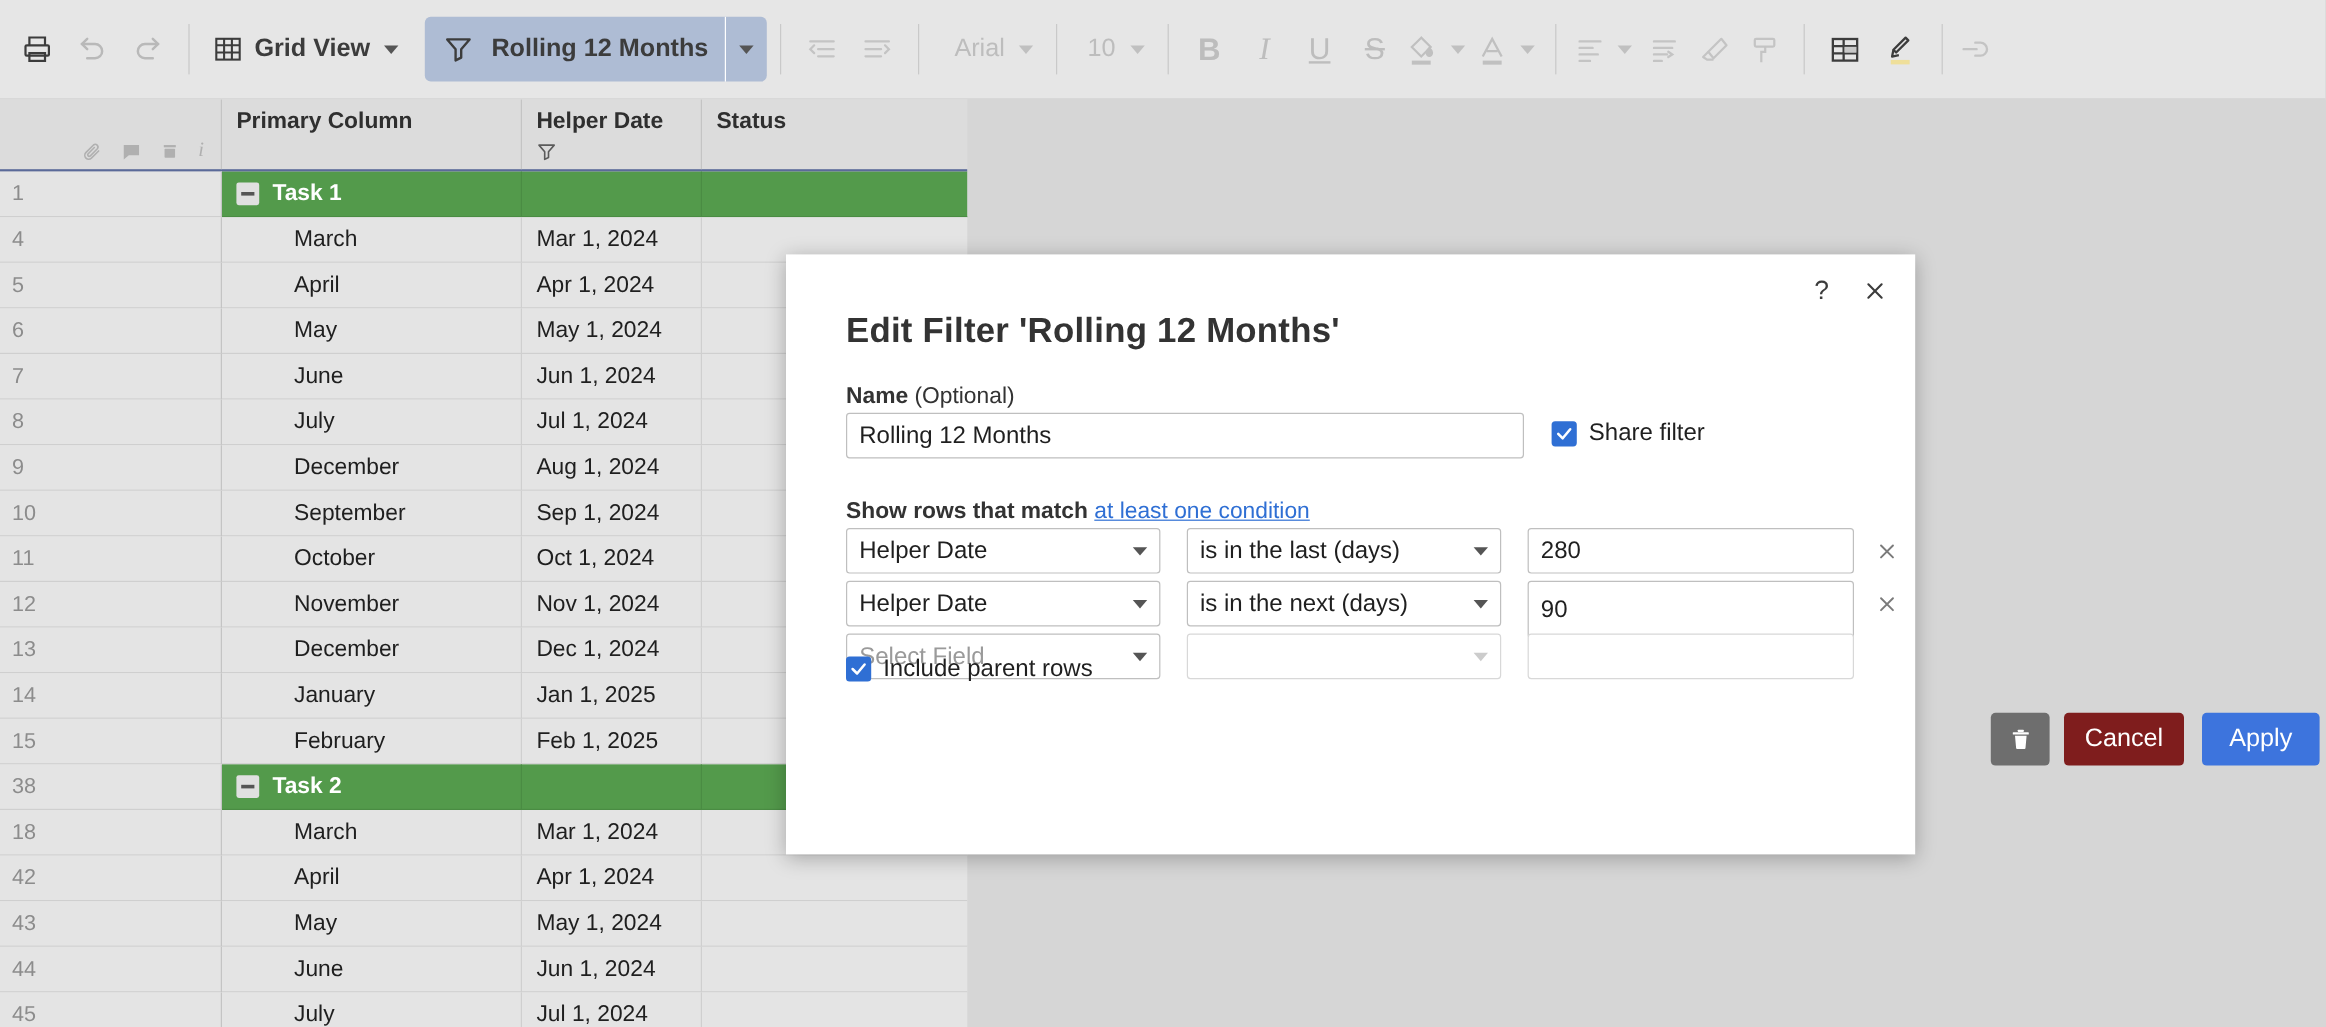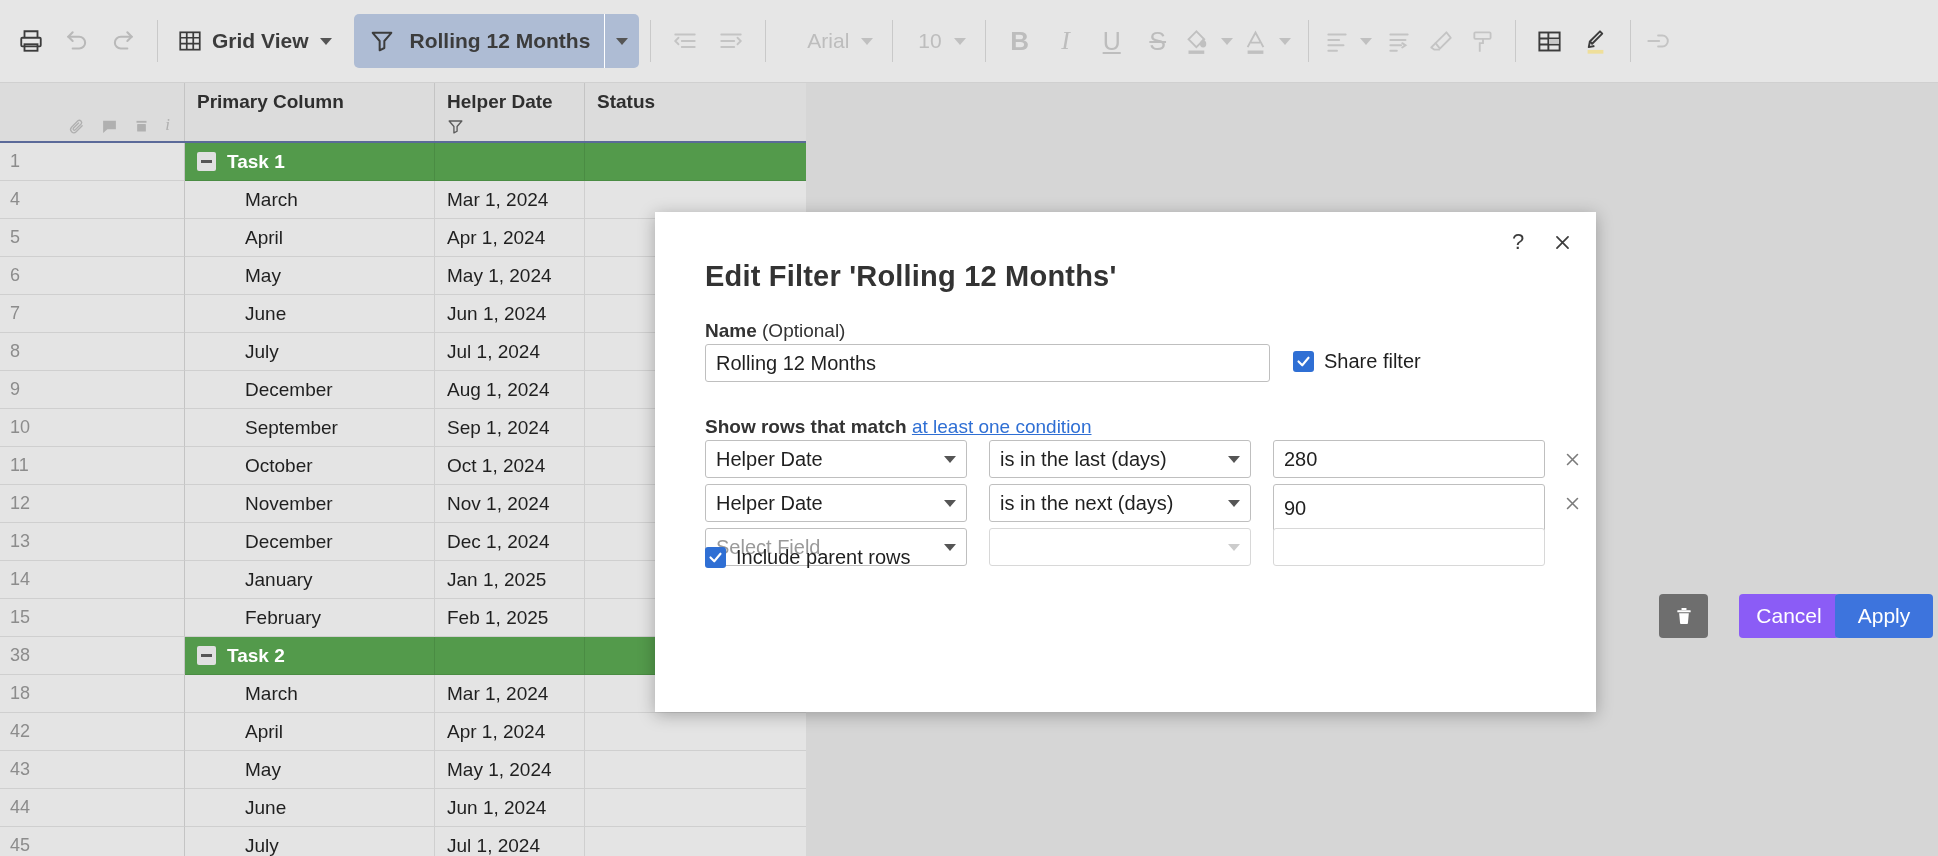--- a/index.html
+++ b/index.html
@@ -163,21 +163,21 @@
     position:absolute; width: 24px; height: 24px; color:#7b7b7b; cursor:pointer;
     display:flex; align-items:center; justify-content:center; font-size: 22px;
   }
 
   .btn {
     position:absolute; height: 44px; border-radius:4px; border:none; cursor:pointer;
     font-family:"Liberation Sans", sans-serif; font-size:21px; color:#fff;
     display:flex; align-items:center; justify-content:center;
   }
   .btn-trash { left: 1004px; top: 0; width: 49px; background:#6e6e6e; }
-  .btn-cancel { background:#8b5cf6;margin-left:19px; }
+  .btn-cancel { background:#7f1d1d; }
   .btn-apply { background:#3d74dd; }
 </style>
 </head>
 <body>
 
 <div id="app">
 
   <div class="toolbar">
 
     <div class="tb-btn">
@@ -237,21 +237,21 @@
     </div>
     <div class="tb-btn dim">
       <svg width="26" height="26" viewBox="0 0 24 24" fill="none" stroke="#c4c4c4" stroke-width="1.7" stroke-linecap="round">
         <path d="M3 6h18M3 12h12M3 17.5h12M18 9l3 3-3 3"></path>
       </svg>
     </div>
 
     <div class="tb-sep"></div>
 
     <div class="grp">
-      <span class="tb-label dim" style="margin-left:22px;">Arial</span>
+      <span class="tb-label dim" style="margin-left:10px;">Arial</span>
       <span class="caret dim"></span>
     </div>
 
     <div class="tb-sep"></div>
 
     <div class="grp">
       <span class="tb-label dim" style="margin-left:6px;">10</span>
       <span class="caret dim"></span>
     </div>
 

